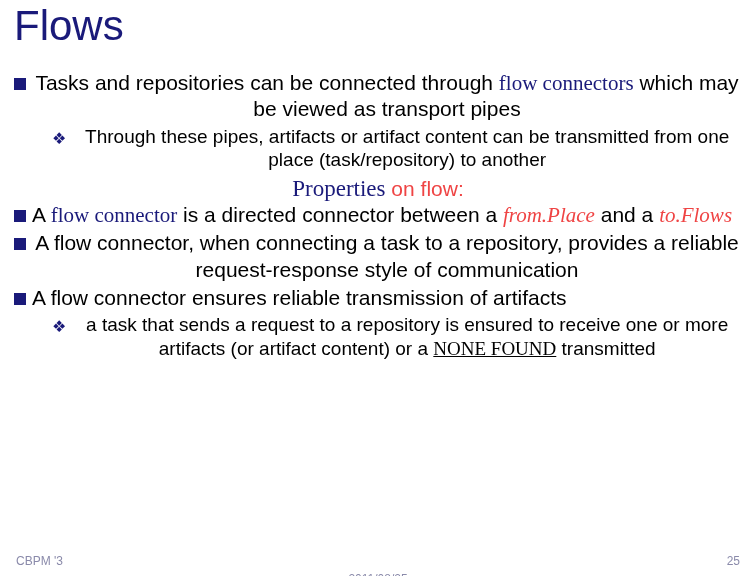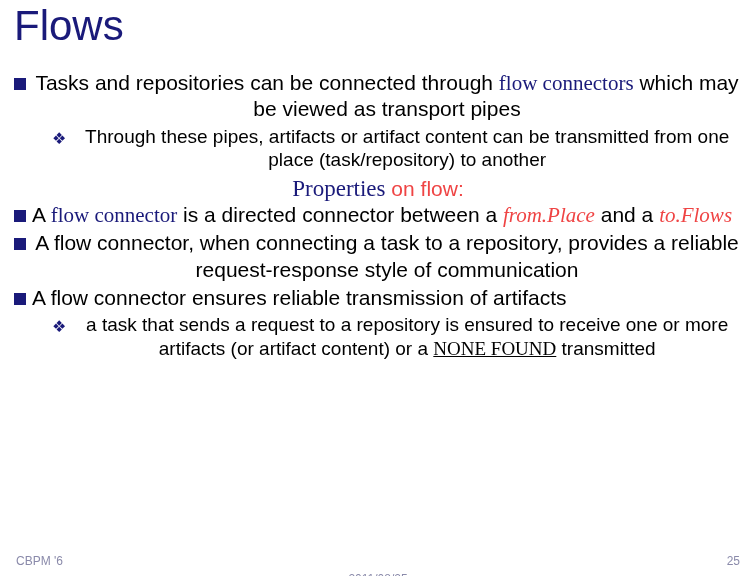--- a/index.html
+++ b/index.html
@@ -163,18 +163,18 @@
     <div class="l2">
       <div class="bullet">❖</div>
       <div class="text">
         <span>a task that sends a request to a repository is ensured to receive one or more artifacts (or artifact content) or a </span><span class="kw-roman">NONE FOUND</span><span> transmitted</span>
       </div>
     </div>
 
   </div>
 
   <div class="footer">
-    <div>CBPM '6</div>
+    <div>CBPM '3</div>
     <div class="center">2011/08/25</div>
     <div>25</div>
   </div>
 
 </div>
 
 </body></html>

